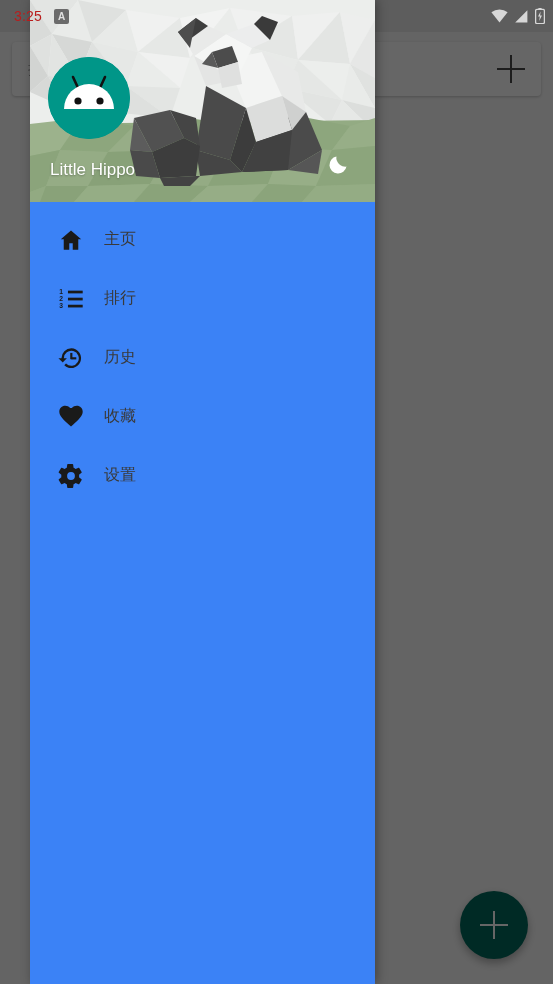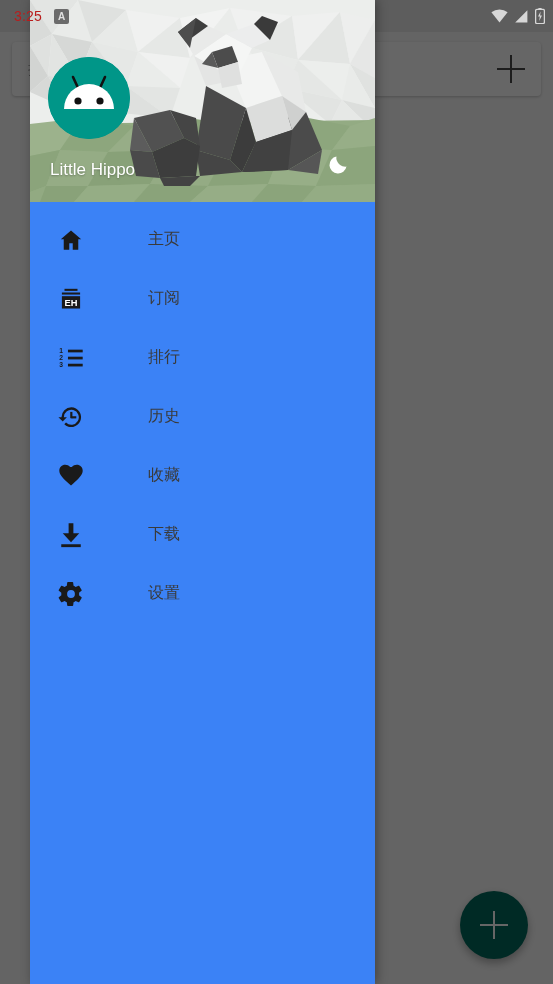--- a/index.html
+++ b/index.html
@@ -141,21 +141,20 @@
   }
 
   
   #drawer-menu {
     padding-top:8px;
   }
   .menu-item {
     display:flex; align-items:center;
     height:59px;
     padding-left:26px;
-    gap:44px;
   }
   .menu-item .mi-icon {
     width:30px; height:30px;
     flex:0 0 30px;
     display:flex; align-items:center; justify-content:center;
   }
   .menu-item .mi-label {
     margin-left:18px;
     font-size:16px;
     color:#3a3a3a;
@@ -322,31 +321,20 @@
 
       <div class="menu-item">
         <span class="mi-icon">
           <svg viewBox="0 0 24 24" width="26" height="26">
               <path fill="#1a1a1a" d="M12 3.2 2.6 11.3h2.7V21h5.1v-5.9h3.2V21h5.1v-9.7h2.7z"></path>
             </svg>
         </span>
         <span class="mi-label">主页</span>
       </div>
 
-      <div class="menu-item">
-        <span class="mi-icon">
-          <svg viewBox="0 0 24 24" width="26" height="26">
-            <rect x="6" y="2.6" width="12" height="1.9" fill="#1a1a1a"></rect>
-            <rect x="3.6" y="6" width="16.8" height="1.9" fill="#1a1a1a"></rect>
-            <rect x="3.6" y="9.4" width="16.8" height="11.4" fill="#1a1a1a"></rect>
-            <text x="12" y="18.1" font-family="Liberation Sans, sans-serif" font-size="8.6" font-weight="bold" fill="#ffffff" text-anchor="middle">EH</text>
-          </svg>
-        </span>
-        <span class="mi-label">订阅</span>
-      </div>
 
 
       <div class="menu-item">
         <span class="mi-icon">
           <svg viewBox="0 0 24 24" width="26" height="26">
             <rect x="9.2" y="4.3" width="13.6" height="2.5" fill="#1a1a1a"></rect>
             <rect x="9.2" y="10.8" width="13.6" height="2.5" fill="#1a1a1a"></rect>
             <rect x="9.2" y="17.3" width="13.6" height="2.5" fill="#1a1a1a"></rect>
             <text x="1.2" y="7.4" font-family="Liberation Sans, sans-serif" font-size="6.2" font-weight="bold" fill="#1a1a1a">1</text>
             <text x="1.2" y="13.9" font-family="Liberation Sans, sans-serif" font-size="6.2" font-weight="bold" fill="#1a1a1a">2</text>
@@ -369,28 +357,20 @@
 
       <div class="menu-item">
         <span class="mi-icon">
           <svg viewBox="0 0 24 24" width="26" height="26">
               <path fill="#1a1a1a" d="M12 20.7 10.4 19.3C4.8 14.2 1.2 11 1.2 7.1 1.2 4 3.6 1.6 6.7 1.6c1.7 0 3.4.8 4.5 2.1h1.6c1.1-1.3 2.8-2.1 4.5-2.1 3.1 0 5.5 2.4 5.5 5.5 0 3.9-3.6 7.1-9.2 12.2z"></path>
             </svg>
         </span>
         <span class="mi-label">收藏</span>
       </div>
 
-      <div class="menu-item">
-        <svg class="mi-icon" viewBox="0 0 24 24" width="26" height="26">
-          <rect x="10.1" y="2.6" width="3.8" height="9.2" fill="#1a1a1a"></rect>
-          <polygon points="5.4,10.6 18.6,10.6 12,17.8" fill="#1a1a1a"></polygon>
-          <rect x="4.2" y="19.4" width="15.6" height="2.3" fill="#1a1a1a"></rect>
-        </svg>
-        <span class="mi-label">下载</span>
-      </div>
 
       <div class="menu-item">
         <span class="mi-icon">
           <svg viewBox="0 0 24 24" width="26" height="26">
             <path fill="#1a1a1a" d="M19.4 13.1a7.6 7.6 0 0 0 .1-1.1 7.6 7.6 0 0 0-.1-1.1l2.3-1.8a.55.55 0 0 0 .13-.69l-2.2-3.8a.54.54 0 0 0-.66-.24l-2.7 1.1a8 8 0 0 0-1.9-1.1l-.4-2.9a.53.53 0 0 0-.53-.46h-4.4a.53.53 0 0 0-.53.46l-.4 2.9a8.3 8.3 0 0 0-1.9 1.1l-2.7-1.1a.53.53 0 0 0-.65.24l-2.2 3.8a.53.53 0 0 0 .13.69l2.3 1.8a7.7 7.7 0 0 0 0 2.2l-2.3 1.8a.54.54 0 0 0-.13.69l2.2 3.8c.13.24.41.32.65.24l2.7-1.1a8 8 0 0 0 1.9 1.1l.4 2.9c.4.26.27.46.53.46h4.4c.26 0 .49-.2.53-.46l.4-2.9a8.3 8.3 0 0 0 1.9-1.1l2.7 1.1c.24.09.52 0 .66-.24l2.2-3.8a.55.55 0 0 0-.13-.69zM12 15.6A3.6 3.6 0 1 1 15.6 12 3.6 3.6 0 0 1 12 15.6z"></path>
           </svg>
         </span>
         <span class="mi-label">设置</span>
       </div>
 

